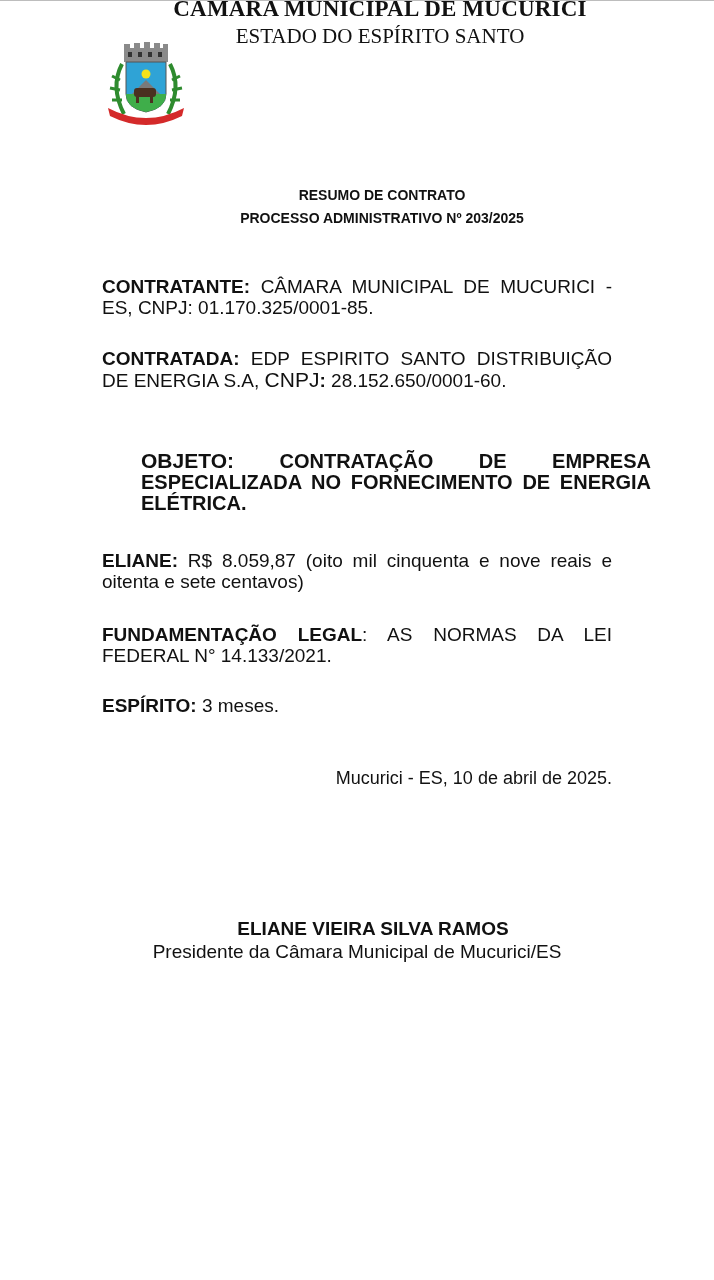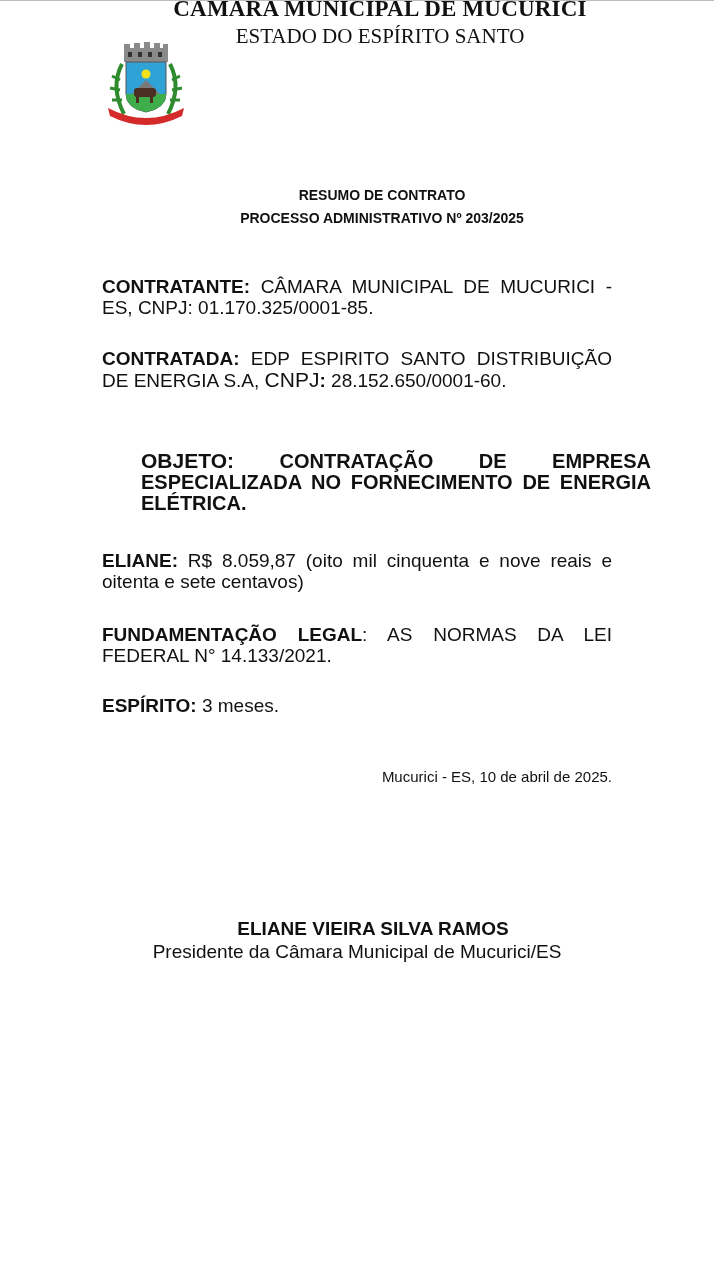--- a/index.html
+++ b/index.html
@@ -6,21 +6,21 @@
     body { width: 714px; height: 1280px; position: relative; overflow: hidden; color: #111; }
     .topline { position: absolute; left: 0; top: 0; width: 714px; height: 1px; background: #bdbdbd; }
     .hdr1 { position: absolute; left: 0; width: 760px; top: -4px; text-align: center; font-family: "Liberation Serif", serif; font-weight: bold; font-size: 23px; letter-spacing: 0.2px; color: #111; }
     .hdr2 { position: absolute; left: 0; width: 760px; top: 24px; text-align: center; font-family: "Liberation Serif", serif; font-size: 21px; color: #111; }
     .logo { position: absolute; left: 102px; top: 42px; width: 88px; height: 86px; }
     .title { position: absolute; left: 102px; width: 560px; top: 184px; text-align: center; font-family: "Liberation Sans", sans-serif; font-weight: bold; font-size: 14px; line-height: 23px; }
     .para { position: absolute; left: 102px; width: 510px; font-family: Liberation Sans, sans-serif; font-size: 19px; line-height: 21px; text-align: justify; text-align-last: left; }
     .para b { font-weight: bold; }
     .sm { font-size: 21px; }
     .obj { font-weight: bold; font-size: 20px; }
-    .date { position: absolute; left: 102px; width: 510px; top: 768px; text-align: right; font-family: "Liberation Sans", sans-serif; font-size: 15px; }
+    .date { position: absolute; left: 102px; width: 510px; top: 768px; text-align: right; font-family: "Liberation Sans", sans-serif; font-size: 18px; }
     .sig-name { position: absolute; left: 16px; width: 714px; top: 918px; text-align: center; font-family: "Liberation Sans", sans-serif; font-weight: bold; font-size: 19px; }
     .sig-role { position: absolute; left: 0; width: 714px; top: 941px; text-align: center; font-family: "Liberation Sans", sans-serif; font-size: 19px; }
   </style>
 </head>
 <body>
 
 <div class="topline"></div>
 
 <div class="hdr1">CÂMARA MUNICIPAL DE MUCURICI</div>
 <div class="hdr2">ESTADO DO ESPÍRITO SANTO</div>

